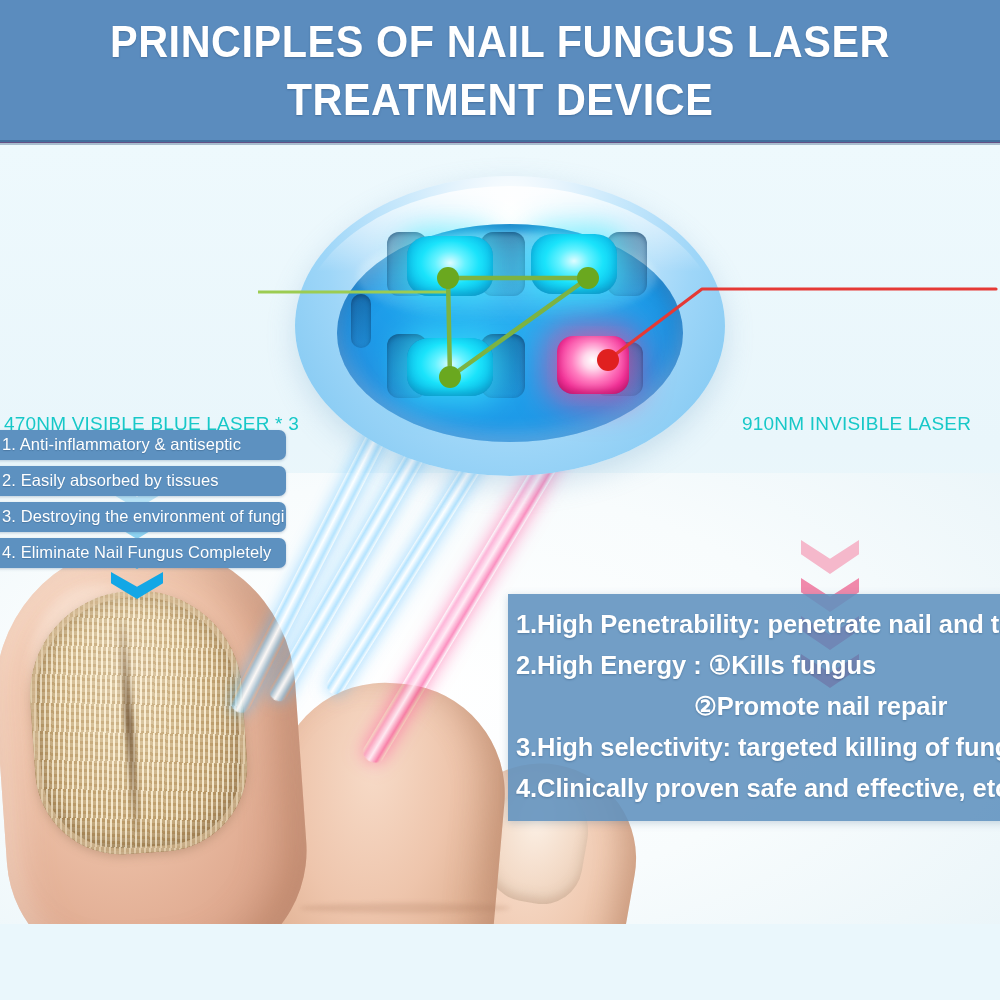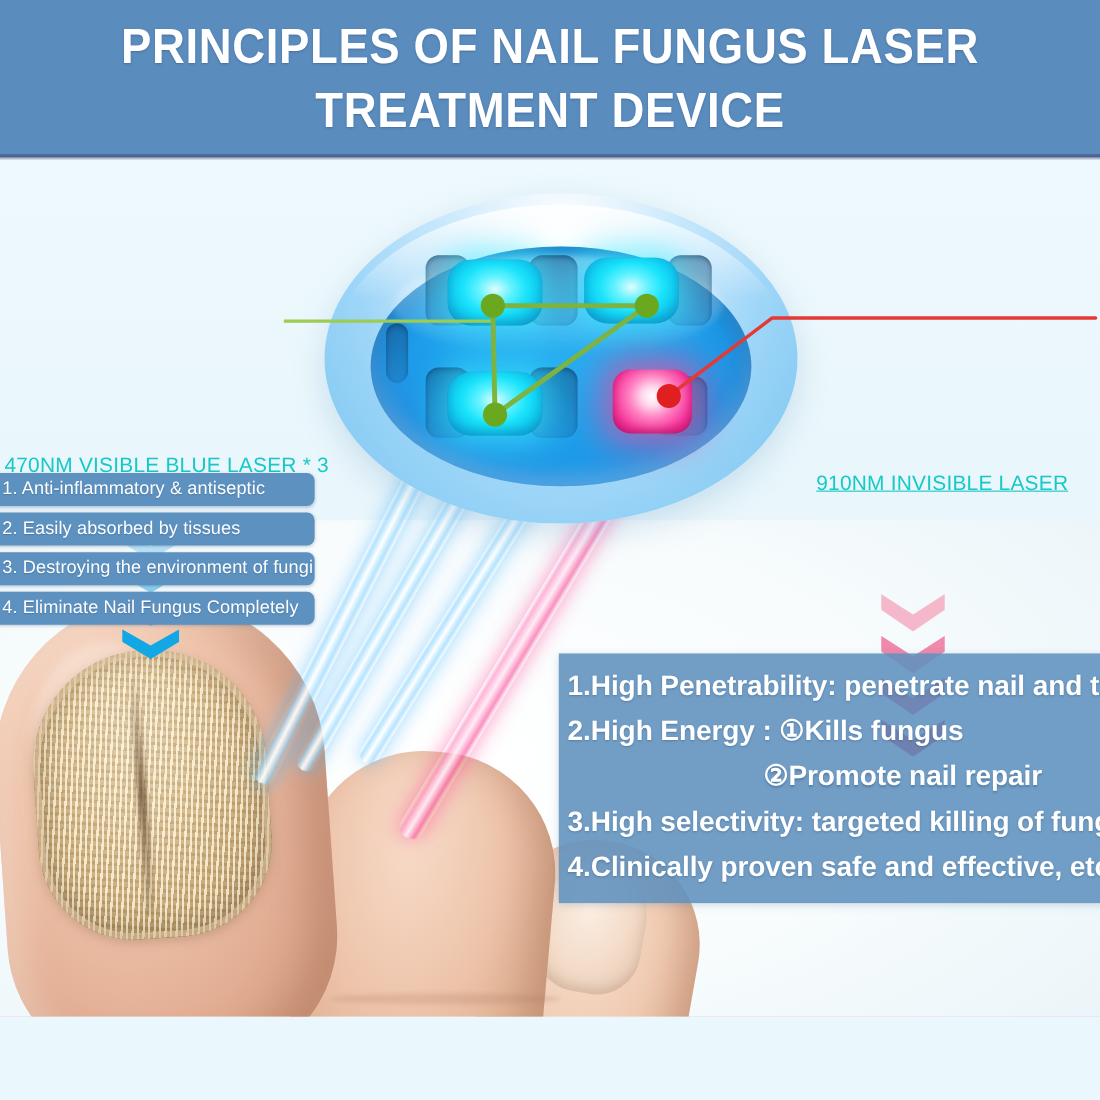--- a/index.html
+++ b/index.html
@@ -193,21 +193,21 @@
   }
 
   
   .leadLabel{
     position:absolute;color:#17c8c8;font-size:19px;font-weight:400;
     font-family:"Liberation Sans",sans-serif;white-space:nowrap;
     letter-spacing:.2px;
     z-index:30;
   }
   .leadLabel.left{left:4px;top:270px;}
-  .leadLabel.right{left:742px;top:286px;text-decoration:underline;}
+  .leadLabel.right{left:742px;top:270px;}
 
   .leaderSvg{position:absolute;left:0;top:0;width:1000px;height:857px;z-index:29;pointer-events:none;}
 
   
   .chevStack{position:absolute;z-index:28;}
   .chev{
     width:52px;height:27px;margin-bottom:3px;
     clip-path:polygon(0% 0%, 50% 55%, 100% 0%, 100% 42%, 50% 100%, 0% 42%);
   }
   .chevStack.blue{left:111px;top:339px;}

